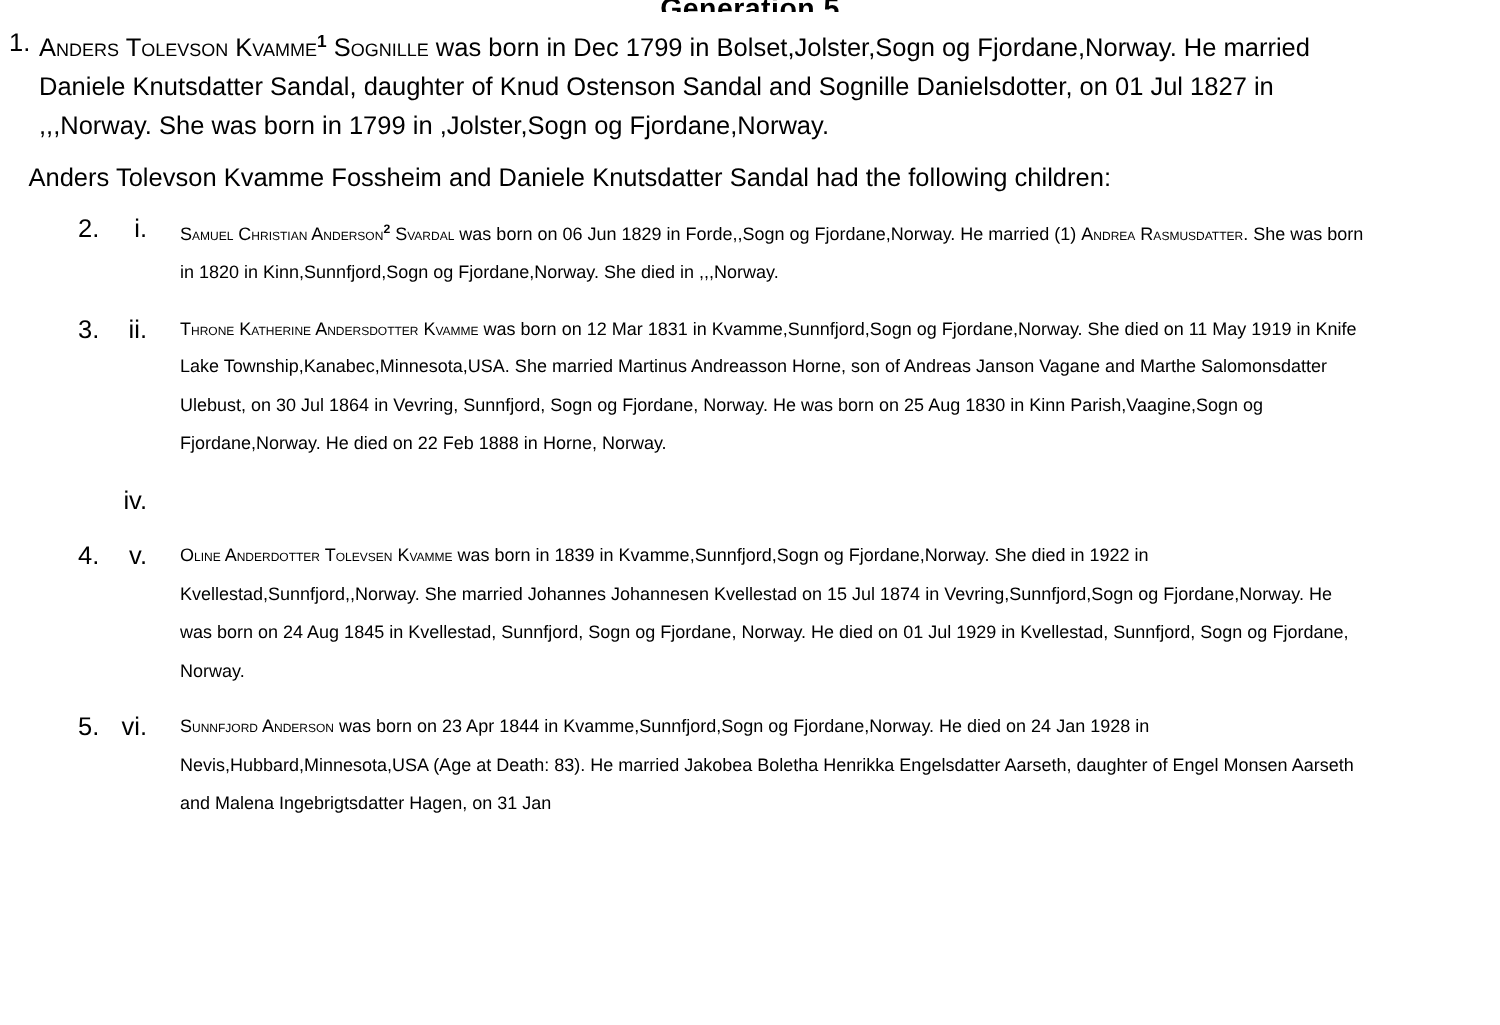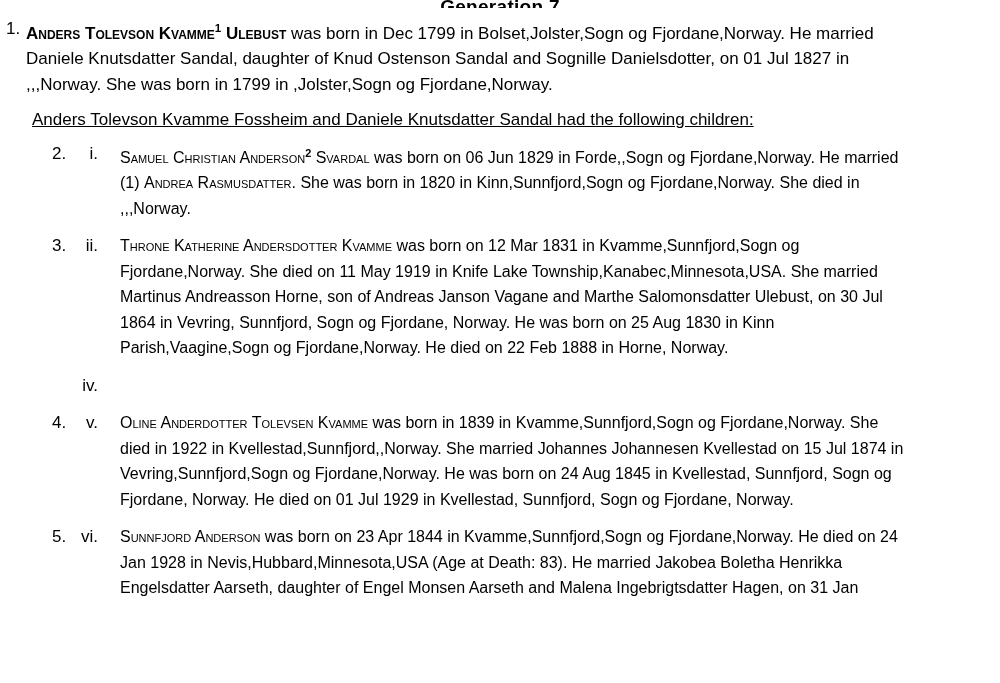--- a/index.html
+++ b/index.html
@@ -49,37 +49,36 @@
   }
   .person-body {
     flex: 1 1 auto;
     font-size: 17px;
     line-height: 25.5px;
     padding-right: 82px;
     box-sizing: border-box;
   }
   .smallcaps {
     font-variant: small-caps;
-    font-weight: bold;
+    font-weight: normal;
   }
   .sc {
     font-variant: small-caps;
   }
   sup {
     font-size: 0.68em;
     vertical-align: super;
     font-weight: bold;
   }
   .children-intro {
     font-size: 17px;
     line-height: 25.5px;
     margin-top: 10px;
-    margin-left: 32px;
+    margin-left: 19px;
     padding-right: 60px;
-    text-decoration: underline;
   }
   .children-list {
     margin-top: 8px;
   }
   .child-row {
     display: flex;
     align-items: flex-start;
     margin-bottom: 12px;
   }
   .child-num {
@@ -95,40 +94,40 @@
     flex: 0 0 62px;
     width: 62px;
     text-align: right;
     padding-right: 22px;
     box-sizing: border-box;
     font-size: 17px;
     line-height: 25.5px;
   }
   .child-text {
     flex: 1 1 auto;
-    font-size: 16px;
+    font-size: 12px;
     line-height: 25.5px;
     padding-right: 88px;
     box-sizing: border-box;
   }
   .child-text .sc {
     font-variant: small-caps;
   }
 </style>
 </head>
 <body>
 
 <div class="page">
 
-  <div class="gen-heading">Generation 7</div>
+  <div class="gen-heading">Generation 5</div>
 
   <div class="person-block">
     <div class="person-num">1.</div>
     <div class="person-body">
-      <span class="smallcaps">Anders Tolevson Kvamme</span><sup>1</sup> <span class="smallcaps">Ulebust</span><span> was born in Dec 1799 in Bolset,Jolster,Sogn og Fjordane,Norway. He married Daniele Knutsdatter Sandal, daughter of Knud Ostenson Sandal and Sognille Danielsdotter, on 01 Jul 1827 in ,,,Norway. She was born in 1799 in ,Jolster,Sogn og Fjordane,Norway.</span>
+      <span class="smallcaps">Anders Tolevson Kvamme</span><sup>1</sup> <span class="smallcaps">Sognille</span><span> was born in Dec 1799 in Bolset,Jolster,Sogn og Fjordane,Norway. He married Daniele Knutsdatter Sandal, daughter of Knud Ostenson Sandal and Sognille Danielsdotter, on 01 Jul 1827 in ,,,Norway. She was born in 1799 in ,Jolster,Sogn og Fjordane,Norway.</span>
     </div>
   </div>
 
   <div class="children-intro">Anders Tolevson Kvamme Fossheim and Daniele Knutsdatter Sandal had the following children:</div>
 
   <div class="children-list">
 
     <div class="child-row">
       <div class="child-num">2.</div>
       <div class="child-roman">i.</div>

